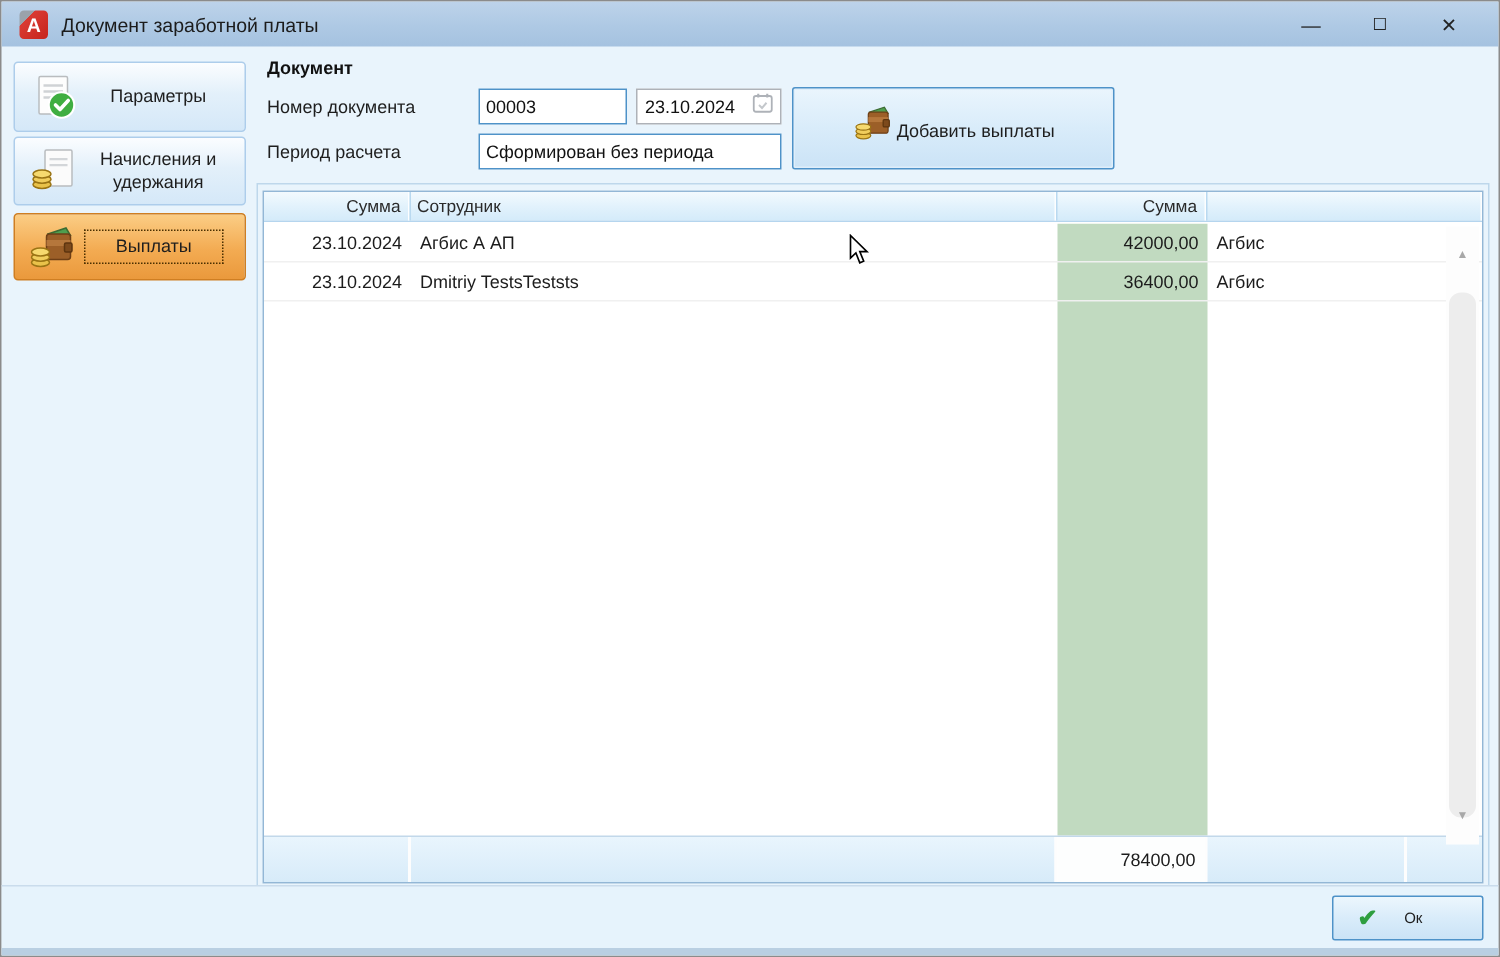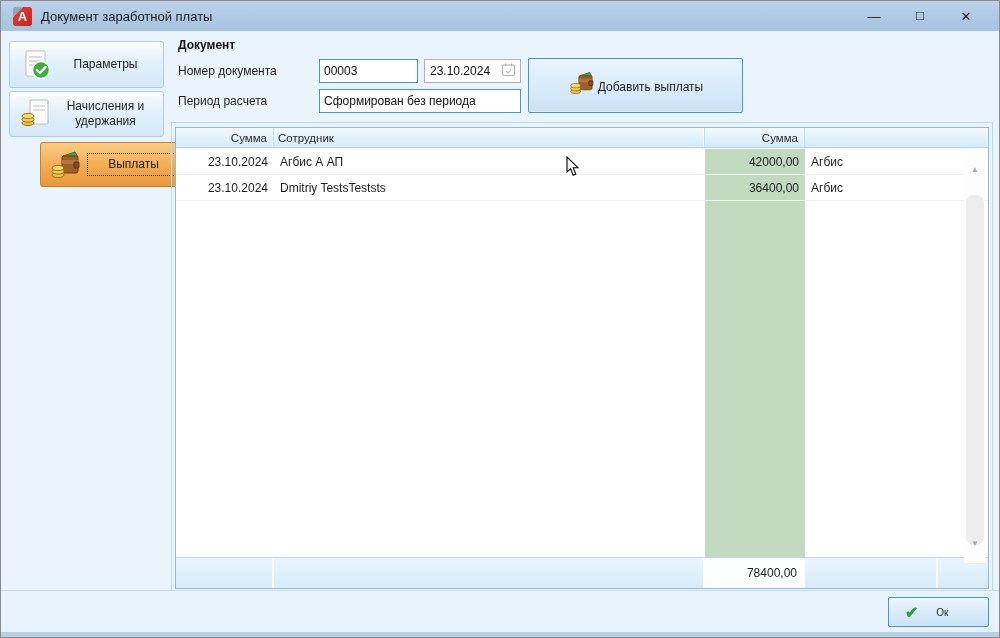--- a/index.html
+++ b/index.html
@@ -129,21 +129,21 @@
         <g stroke="#9a7414" stroke-width="1">
           <ellipse cx="10" cy="27" rx="6" ry="2.6" fill="#e9c24a"></ellipse>
           <ellipse cx="10" cy="23.5" rx="6" ry="2.6" fill="#f0cd5c"></ellipse>
           <ellipse cx="10" cy="20" rx="6" ry="2.6" fill="#f6d96e"></ellipse>
         </g>
       </svg>
     </span>
     <span class="lbl">Начисления и удержания</span>
   </div>
 
-  <div class="side-btn active" style="top:141px; height:45px;margin-left:31px;">
+  <div class="side-btn active" style="top:141px; height:45px;">
     <span class="ic">
       <svg width="36" height="36" viewBox="0 0 36 36">
         <path d="M14 9 l12-4 3 5 -12 3 z" fill="#4f9e4f" stroke="#3c6b33"></path>
         <rect x="13" y="9" width="16" height="17" rx="2" fill="#9c5f28" stroke="#6e3f16"></rect>
         <rect x="13" y="13" width="16" height="4" fill="#b5773c"></rect>
         <rect x="25" y="15" width="5" height="6" rx="1" fill="#7d4a1c" stroke="#5d350f"></rect>
         <g stroke="#9a7414" stroke-width="1">
           <ellipse cx="9" cy="28" rx="6" ry="2.6" fill="#e9c24a"></ellipse>
           <ellipse cx="9" cy="24.5" rx="6" ry="2.6" fill="#f0cd5c"></ellipse>
           <ellipse cx="9" cy="21" rx="6" ry="2.6" fill="#f6d96e"></ellipse>

